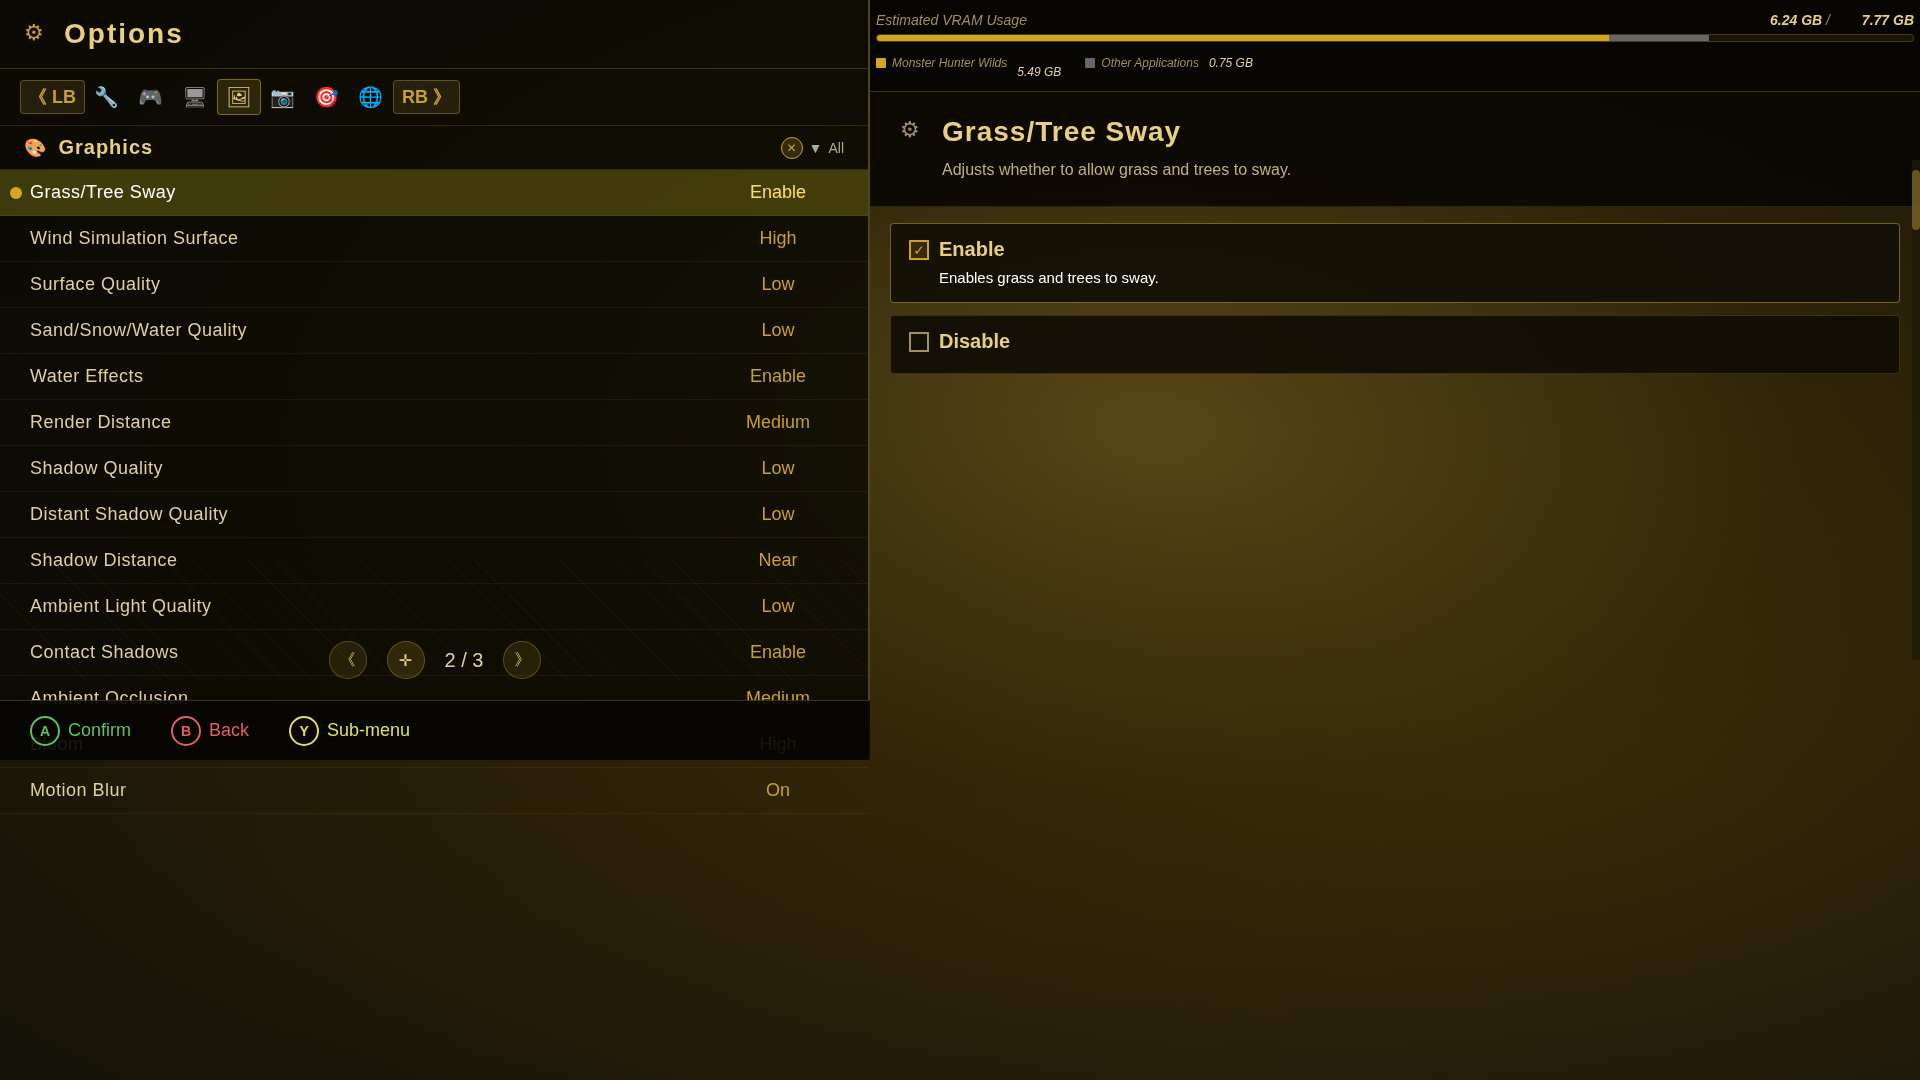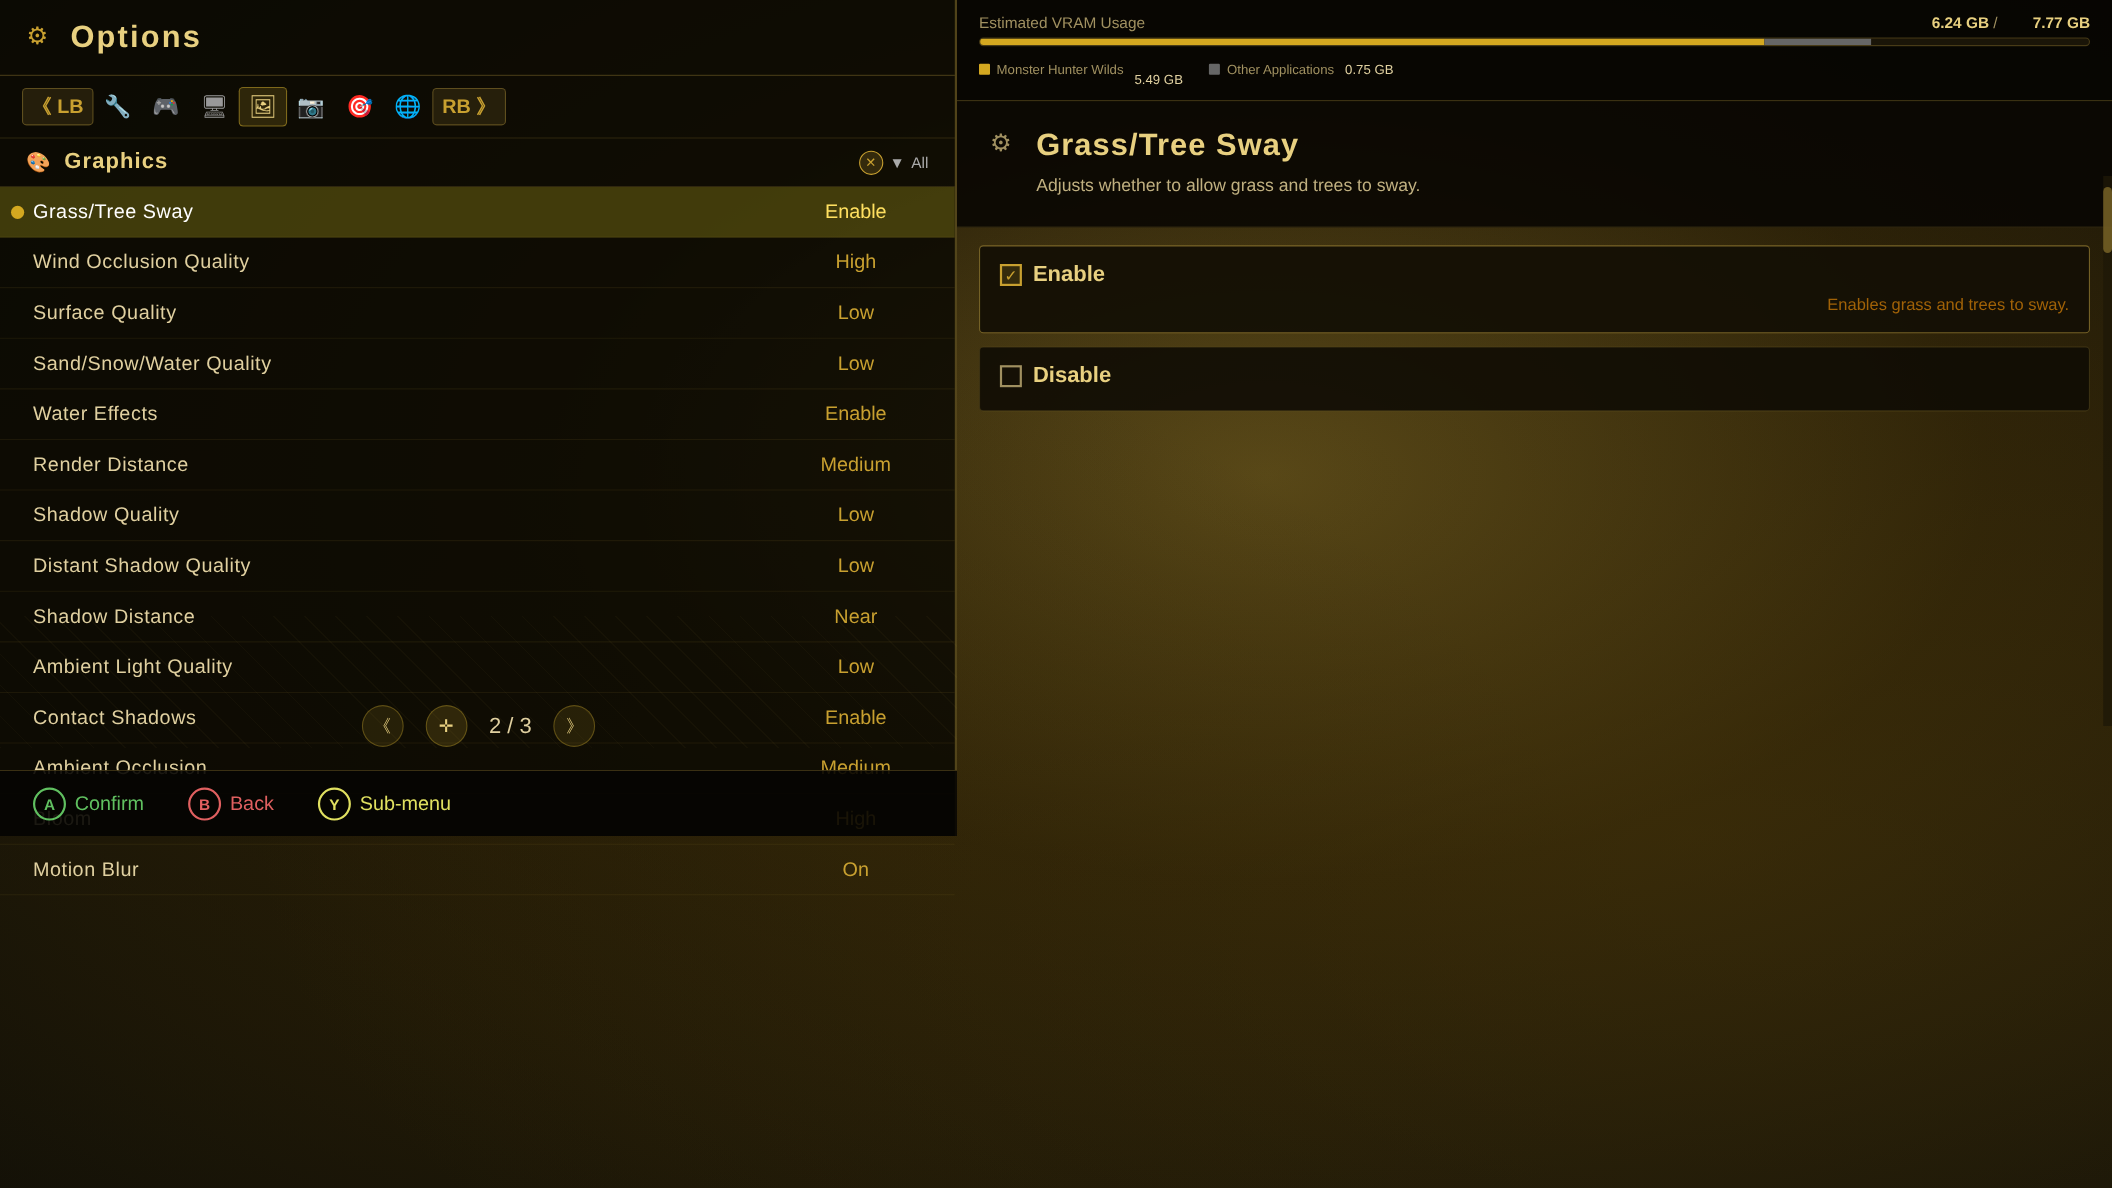--- a/index.html
+++ b/index.html
@@ -262,22 +262,23 @@
       right: 0;
       top: 0;
       width: 1050px;
       height: 1080px;
       z-index: 10;
     }
 
     
     .vram-bar {
       background: rgba(5,4,2,0.92);
-      padding: 12px 20px;
+      padding: 12px 6px;
       border-bottom: 1px solid rgba(180,150,60,0.3);
+      font-style: italic;
     }
     .vram-title {
       font-size: 14px;
       color: #a09060;
       margin-bottom: 6px;
       display: flex;
       justify-content: space-between;
     }
     .vram-track {
       height: 8px;
@@ -385,24 +386,23 @@
       background: rgba(180,150,40,0.2);
       color: #c8a030;
     }
     .option-label {
       font-size: 20px;
       color: #e8d080;
       font-weight: 600;
     }
     .option-desc {
       font-size: 15px;
-      color: #a16207;
+      color: #ffffff;
       padding-left: 30px;
       line-height: 1.4;
-      text-align: right;
     }
 
     
     .right-scrollbar {
       position: absolute;
       right: 0;
       top: 160px;
       width: 8px;
       height: 500px;
       background: rgba(30,24,8,0.8);
@@ -469,21 +469,21 @@
   </div>
 
   <div class="settings-list">
     <div class="setting-row active">
       <div class="active-dot"></div>
       <span class="setting-name">Grass/Tree Sway</span>
       <span class="setting-value">Enable</span>
     </div>
     <div class="setting-row">
 
-      <span class="setting-name">Wind Occlusion Quality</span>
+      <span class="setting-name">Wind Simulation Surface</span>
       <span class="setting-value">High</span>
     </div>
     <div class="setting-row">
 
       <span class="setting-name">Surface Quality</span>
       <span class="setting-value">Low</span>
     </div>
     <div class="setting-row">
 
       <span class="setting-name">Sand/Snow/Water Quality</span>

